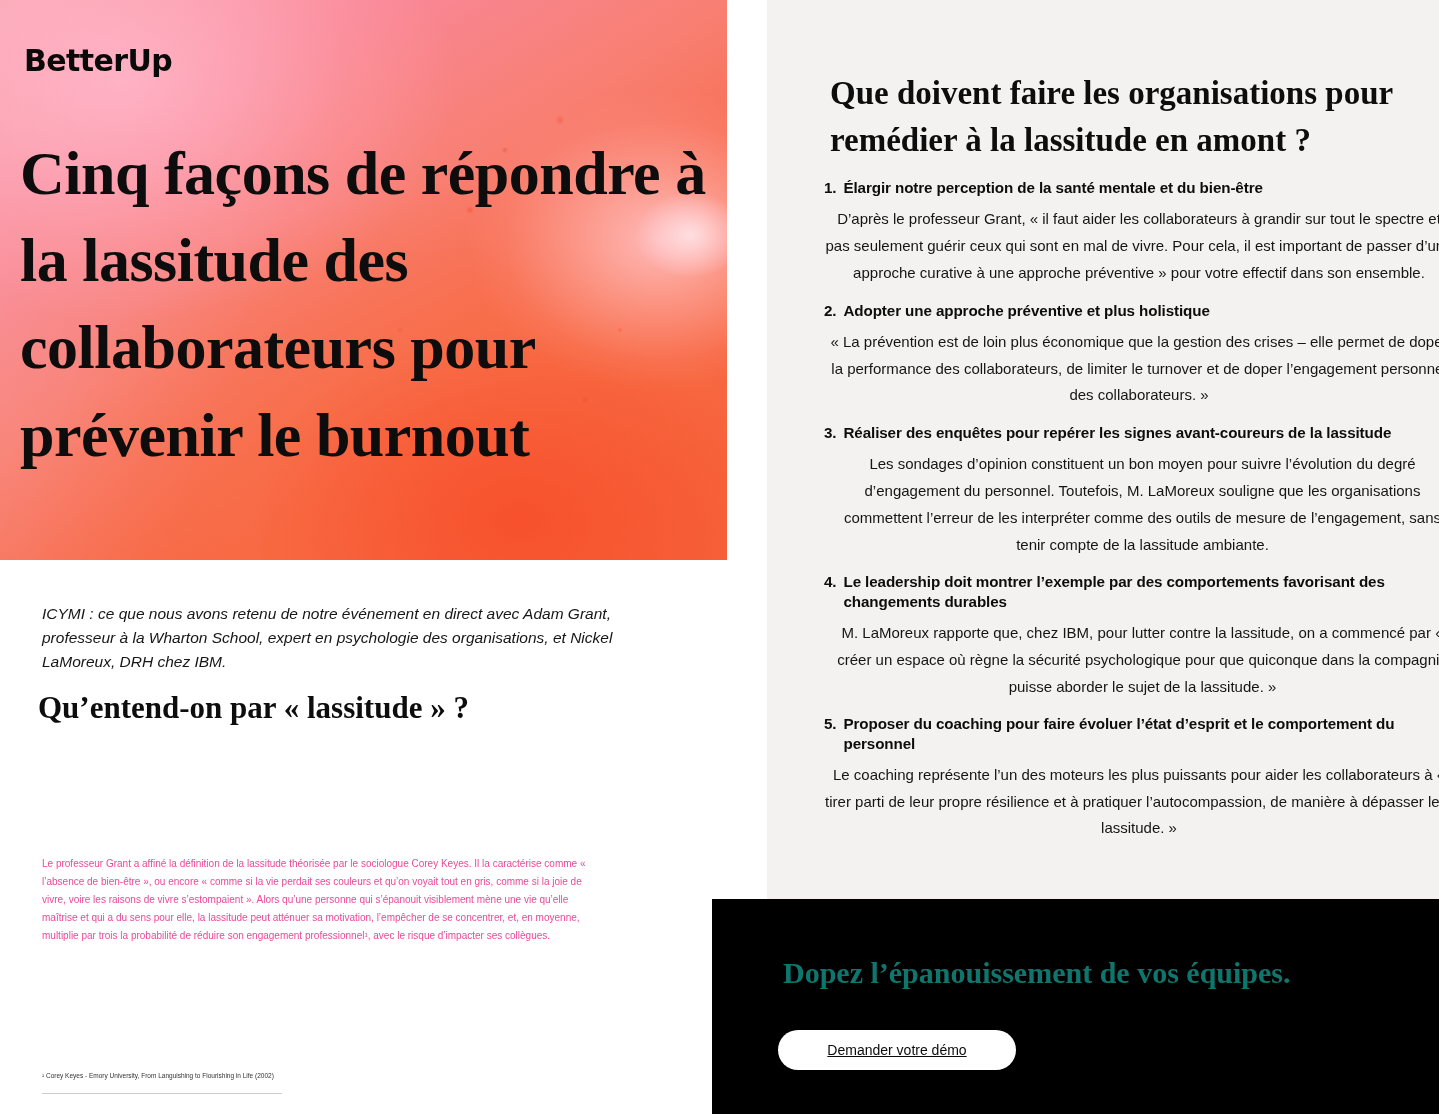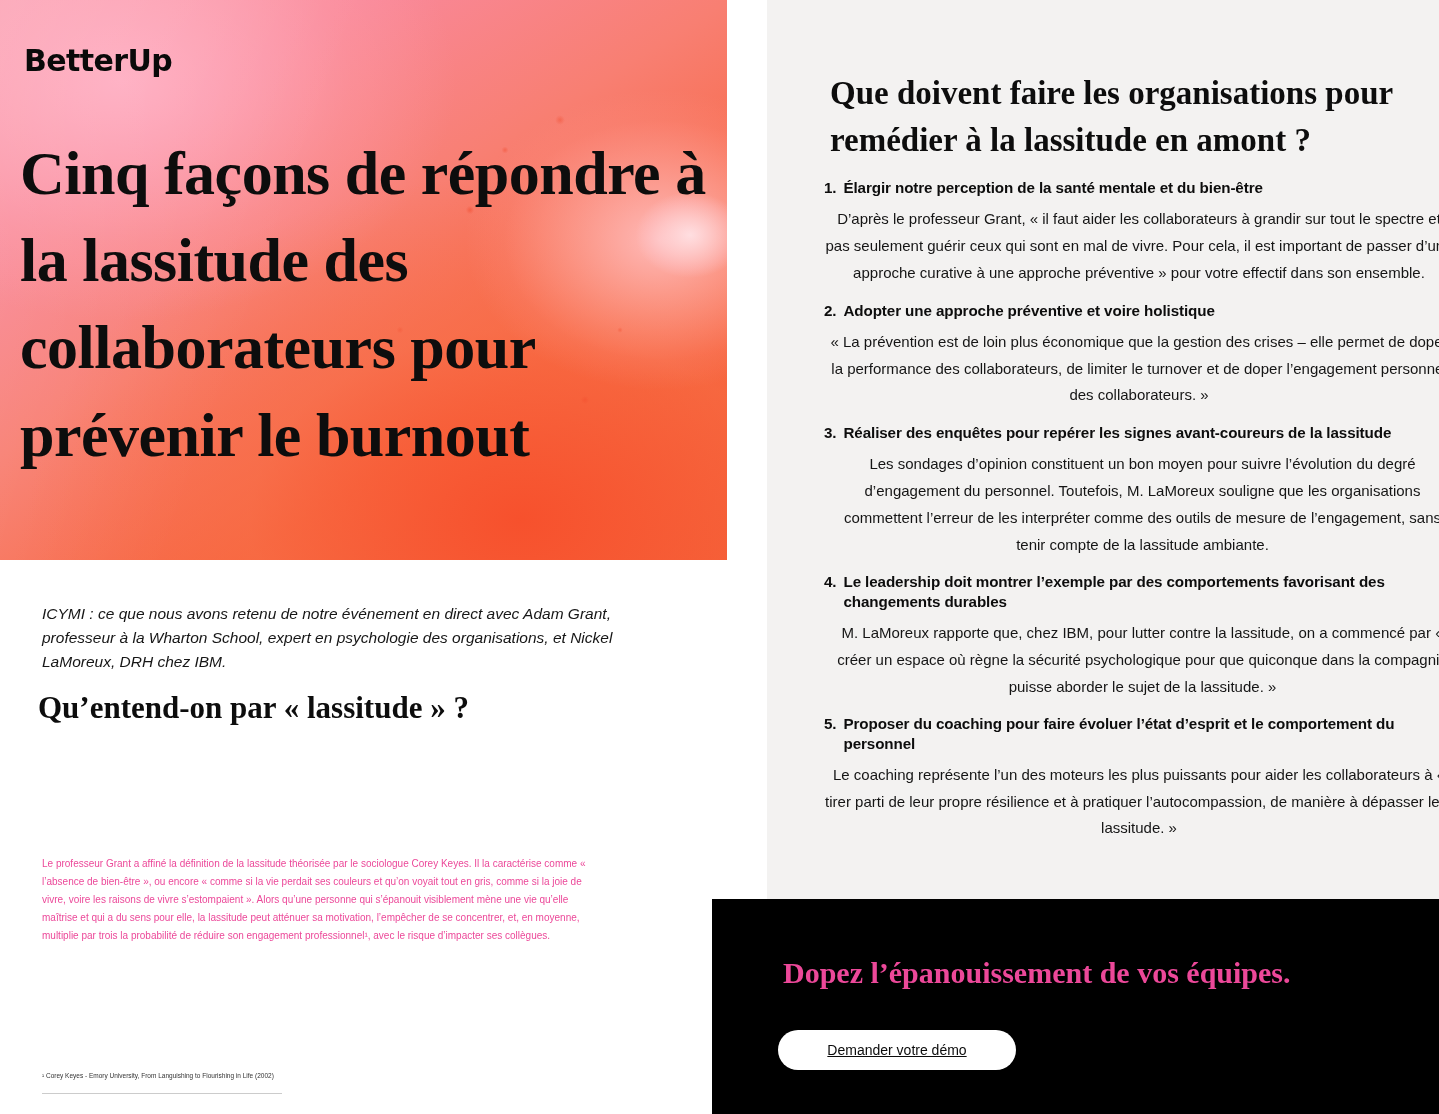--- a/index.html
+++ b/index.html
@@ -209,21 +209,21 @@
     background: #000000;
   }
   .cta-title {
     position: absolute;
     left: 71px;
     top: 28px;
     width: 560px;
     font-family: "Liberation Serif", "DejaVu Serif", serif;
     font-size: 30px;
     line-height: 1.38;
-    color: #ec4899;
+    color: #0f766e;
   }
   .cta-button {
     position: absolute;
     left: 66px;
     top: 131px;
     width: 238px;
     height: 40px;
     background: #ffffff;
     border-radius: 20px;
     border: none;
@@ -274,21 +274,21 @@
           <div class="item-head">
             <span class="item-num">1.</span>
             <span>Élargir notre perception de la santé mentale et du bien-être</span>
           </div>
           <p class="item-body">D’après le professeur Grant, « il faut aider les collaborateurs à grandir sur tout le spectre et pas seulement guérir ceux qui sont en mal de vivre. Pour cela, il est important de passer d’une approche curative à une approche préventive » pour votre effectif dans son ensemble.</p>
         </div>
 
         <div class="item">
           <div class="item-head">
             <span class="item-num">2.</span>
-            <span>Adopter une approche préventive et voire holistique</span>
+            <span>Adopter une approche préventive et plus holistique</span>
           </div>
           <p class="item-body">« La prévention est de loin plus économique que la gestion des crises – elle permet de doper la performance des collaborateurs, de limiter le turnover et de doper l’engagement personnel des collaborateurs. »</p>
         </div>
 
         <div class="item">
           <div class="item-head">
             <span class="item-num">3.</span>
             <span>Réaliser des enquêtes pour repérer les signes avant-coureurs de la lassitude</span>
           </div>
           <p class="item-body indent-body">Les sondages d’opinion constituent un bon moyen pour suivre l’évolution du degré d’engagement du personnel. Toutefois, M. LaMoreux souligne que les organisations commettent l’erreur de les interpréter comme des outils de mesure de l’engagement, sans tenir compte de la lassitude ambiante.</p>

